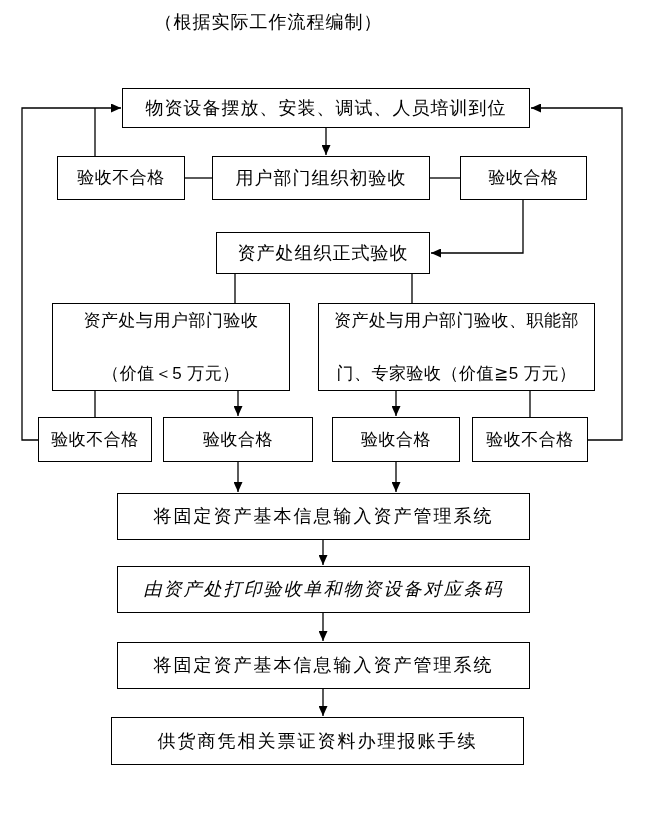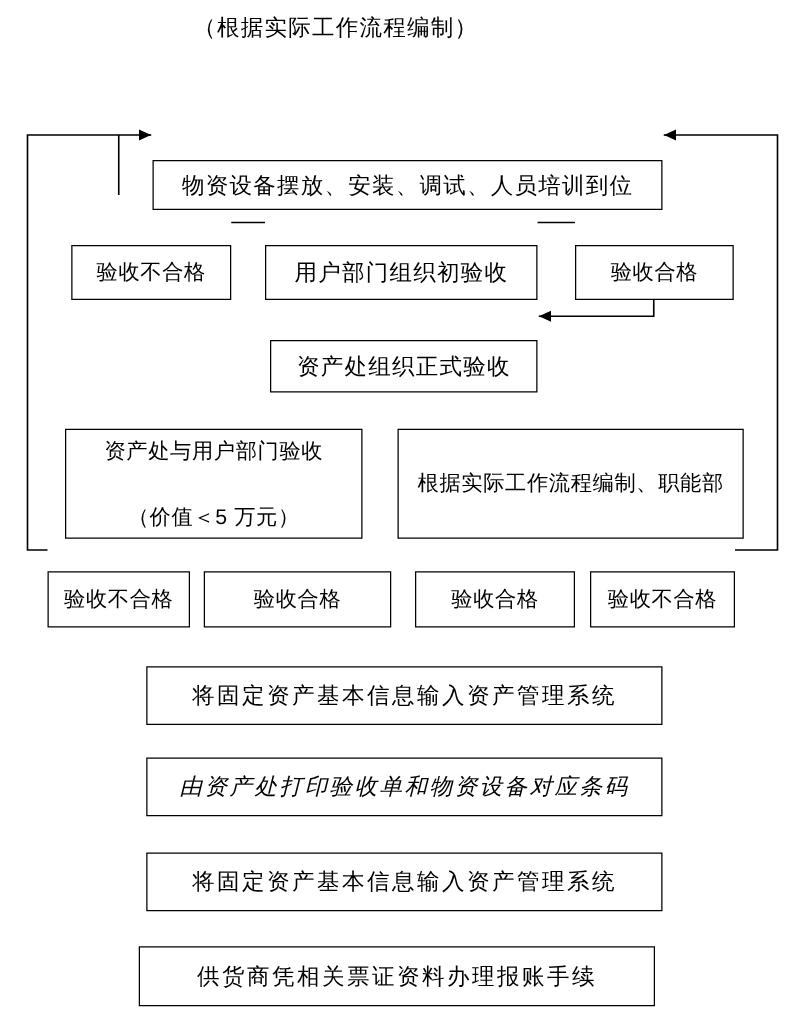--- a/index.html
+++ b/index.html
@@ -11,21 +11,20 @@
   .diagram-title{
     position:absolute;left:0;top:10px;width:537px;text-align:center;
     font-size:18px;letter-spacing:1px;color:#000000;
   }
   svg.connectors{position:absolute;left:0;top:0;z-index:0;}
   .box{
     position:absolute;box-sizing:border-box;border:1.5px solid #000000;
     background:#ffffff;display:flex;align-items:center;justify-content:center;
     text-align:center;font-size:18px;letter-spacing:1px;line-height:1.25;
     z-index:1;
-    margin-top:40px;
   }
   .box.two-line{flex-direction:column;gap:31px;font-size:17px;letter-spacing:0.5px;padding:4px 6px;}
   .box.small{font-size:17px;letter-spacing:0.5px;}
   .box.wide{letter-spacing:2px;}
 </style>
 </head>
 <body>
 
 <div class="canvas">
 
@@ -78,21 +77,22 @@
   <div class="box" style="left:216px;top:232px;width:214px;height:42px;align-items:center;">
     <span>资产处组织正式验收</span>
   </div>
 
   <div class="box two-line" style="left:52px;top:303px;width:238px;height:88px;">
     <span>资产处与用户部门验收</span>
     <span>（价值＜5 万元）</span>
   </div>
 
   <div class="box two-line" style="left:318px;top:303px;width:277px;height:88px;">
-    <span>根据实际工作流程编制、职能部</span>
+    <span>资产处与用户部门验收、职能部</span>
+    <span>门、专家验收（价值≧5 万元）</span>
   </div>
 
   <div class="box small" style="left:38px;top:417px;width:114px;height:45px;">
     <span>验收不合格</span>
   </div>
 
   <div class="box small" style="left:163px;top:417px;width:150px;height:45px;">
     <span>验收合格</span>
   </div>
 

